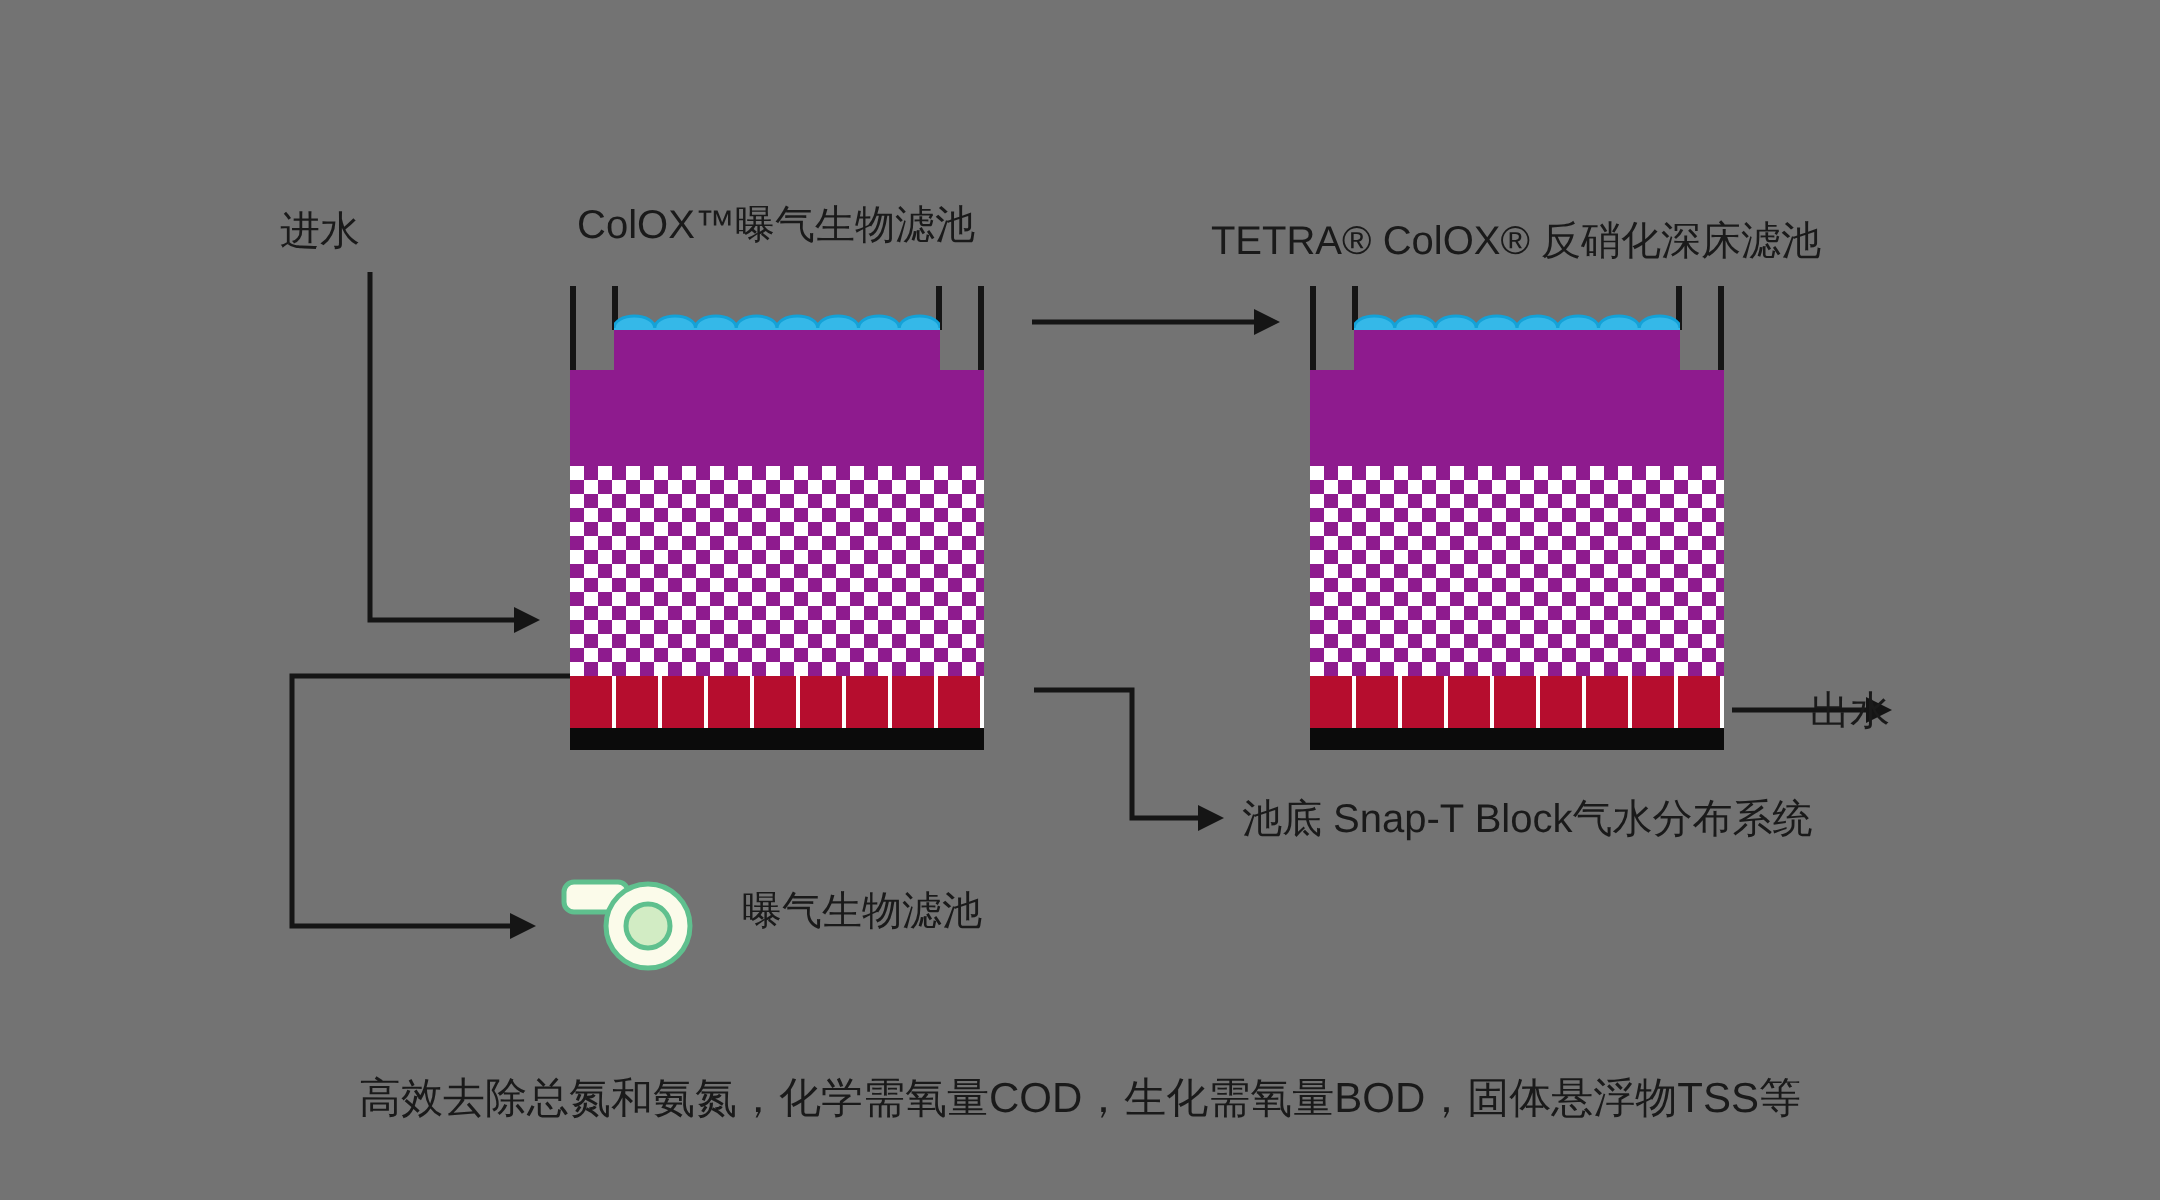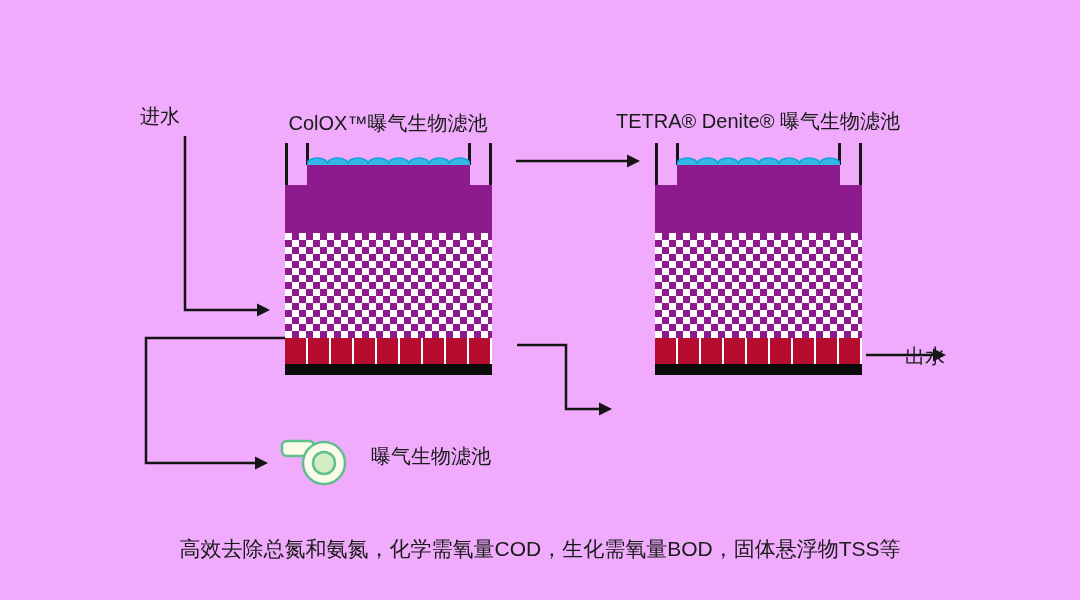--- a/index.html
+++ b/index.html
@@ -8,27 +8,27 @@
     --water:#35B8E8;
     --water-edge:#14A2D8;
     --line:#151515;
     --blower-stroke:#5FC08E;
     --blower-body:#FBFBEA;
     --blower-inner:#D2ECC4;
     --ink:#1a1a1a;
   }
   html,body{margin:0;padding:0;background:#fff;}
   .page{
-    position:relative;width:1080px;height:600px;background:#f0abfc;overflow:hidden;
+    position:relative;width:1080px;height:600px;background:#737373;overflow:hidden;
     font-family:"Liberation Sans","DejaVu Sans",sans-serif;color:var(--ink);
   }
   .overlay{position:absolute;left:0;top:0;}
   .label{position:absolute;font-size:20px;line-height:1.2;white-space:nowrap;}
   .title{position:absolute;font-size:20px;line-height:1.2;text-align:center;white-space:nowrap;}
-  .title.t1{left:238px;top:111px;width:300px;}
+  .title.t1{left:238px;top:101px;width:300px;}
   .title.t2{left:593px;top:109px;width:330px;}
   .label.inlet{left:140px;top:104px;}
   .label.outlet{left:905px;top:344px;}
   .label.dist{left:621px;top:398px;}
   .label.blowerlbl{left:371px;top:444px;}
   .caption{position:absolute;left:0;top:535px;width:100%;text-align:center;font-size:21px;}
 
   .tank{position:absolute;width:207px;height:232px;}
   .tank.tank1{left:285px;top:143px;}
   .tank.tank2{left:655px;top:143px;}
@@ -86,22 +86,23 @@
 
     <g>
       <rect x="282" y="441" width="32" height="15" rx="5" style="fill:var(--blower-body);stroke:var(--blower-stroke)" stroke-width="2.5"></rect>
       <circle cx="324" cy="463" r="21" style="fill:var(--blower-body);stroke:var(--blower-stroke)" stroke-width="2.5"></circle>
       <circle cx="324" cy="463" r="11" style="fill:var(--blower-inner);stroke:var(--blower-stroke)" stroke-width="2.5"></circle>
     </g>
   </svg>
 
   <div class="label inlet">进水</div>
   <div class="title t1">ColOX™曝气生物滤池</div>
-  <div class="title t2">TETRA® Denite® 曝气生物滤池</div>
+  <div class="title t2">TETRA® ColOX® 反硝化深床滤池</div>
   <div class="label outlet">出水</div>
+  <div class="label dist">池底 Snap-T Block气水分布系统</div>
   <div class="label blowerlbl">曝气生物滤池</div>
 
   <div class="tank tank1">
     <div class="wall l"></div>
     <div class="wall r"></div>
     <div class="weir l"></div>
     <div class="weir r"></div>
     <div class="wave">
       <svg viewBox="0 0 160 20" width="100%" height="100%" preserveAspectRatio="none">
         <path d="M0,16 a10 6 0 0 1 20 0 a10 6 0 0 1 20 0 a10 6 0 0 1 20 0 a10 6 0 0 1 20 0 a10 6 0 0 1 20 0 a10 6 0 0 1 20 0 a10 6 0 0 1 20 0 a10 6 0 0 1 20 0 L160,20 L0,20 Z" style="fill:var(--water)"></path>

